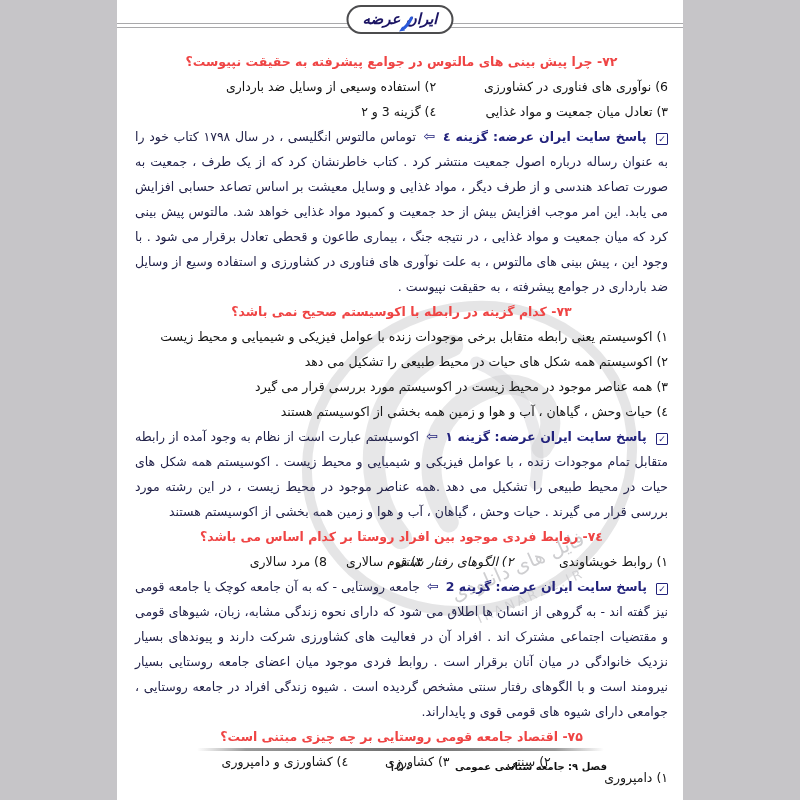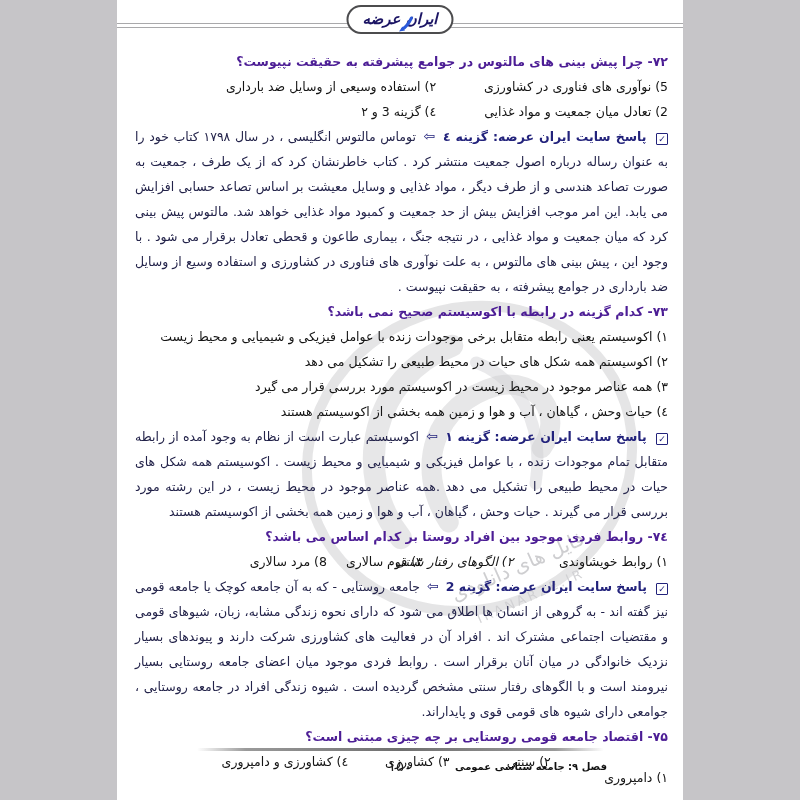--- a/index.html
+++ b/index.html
@@ -30,21 +30,21 @@
   .logo-arrow{position:absolute;left:50%;top:9px;transform:translateX(-4px);}
   
   .watermark{position:absolute;left:150px;top:255px;z-index:0;pointer-events:none;}
   
   .content{
     position:relative;z-index:1;
     padding:3px 15px 0 18px;
     direction:rtl;text-align:right;
     color:#141414;font-size:12.5px;line-height:25px;
   }
-  .q-title{font-weight:bold;color:#4c1d95;margin:0;}
+  .q-title{font-weight:bold;color:#ef4444;margin:0;text-align:center;}
   .q-num{font-weight:bold;}
   .opt-row{display:flex;direction:rtl;}
   .opt{white-space:nowrap;overflow:visible;}
   .w43{width:43.5%;} .w57{width:56.5%;}
   .q74c1{width:29%;} .q74c2{width:17%;font-style:italic;} .q74c3{width:18%;} .q74c4{width:36%;}
   .q75c1{width:22%;margin-top:16px;} .q75c2{width:19%;} .q75c3{width:19%;} .q75c4{width:40%;}
   .answer{margin:0;text-align:justify;color:#23234a;}
   .answer-lead{font-weight:bold;color:#23237c;}
   .cb{
     display:inline-block;width:10px;height:10px;border:1.5px solid #23237c;
@@ -96,25 +96,25 @@
     </div>
   </div>
 
   <div class="content">
 
     <p class="q-title">
       <span class="q-num">۷۲-</span>
       <span>چرا پیش بینی های مالتوس در جوامع پیشرفته به حقیقت نپیوست؟</span>
     </p>
     <div class="opt-row">
-      <span class="opt w43">5) نوآوری های فناوری در کشاورزی</span>
+      <span class="opt w43">6) نوآوری های فناوری در کشاورزی</span>
       <span class="opt w57">۲) استفاده وسیعی از وسایل ضد بارداری</span>
     </div>
     <div class="opt-row">
-      <span class="opt w43">2) تعادل میان جمعیت و مواد غذایی</span>
+      <span class="opt w43">۳) تعادل میان جمعیت و مواد غذایی</span>
       <span class="opt w57">٤) گزینه 3 و ۲</span>
     </div>
     <p class="answer">
       <span class="cb">✓</span>
       <span class="answer-lead">پاسخ سایت ایران عرضه: گزینه ٤</span>
       <span class="arrow-glyph">⇦</span>
       <span>توماس مالتوس انگلیسی ، در سال ۱۷۹۸ کتاب خود را به عنوان رساله درباره اصول جمعیت منتشر کرد . کتاب خاطرنشان کرد که از یک طرف ، جمعیت به صورت تصاعد هندسی و از طرف دیگر ، مواد غذایی و وسایل معیشت بر اساس تصاعد حسابی افزایش می یابد. این امر موجب افزایش بیش از حد جمعیت و کمبود مواد غذایی خواهد شد. مالتوس پیش بینی کرد که میان جمعیت و مواد غذایی ، در نتیجه جنگ ، بیماری طاعون و قحطی تعادل برقرار می شود . با وجود این ، پیش بینی های مالتوس ، به علت نوآوری های فناوری در کشاورزی و استفاده وسیع از وسایل ضد بارداری در جوامع پیشرفته ، به حقیقت نپیوست .</span>
     </p>
 
     <p class="q-title">

